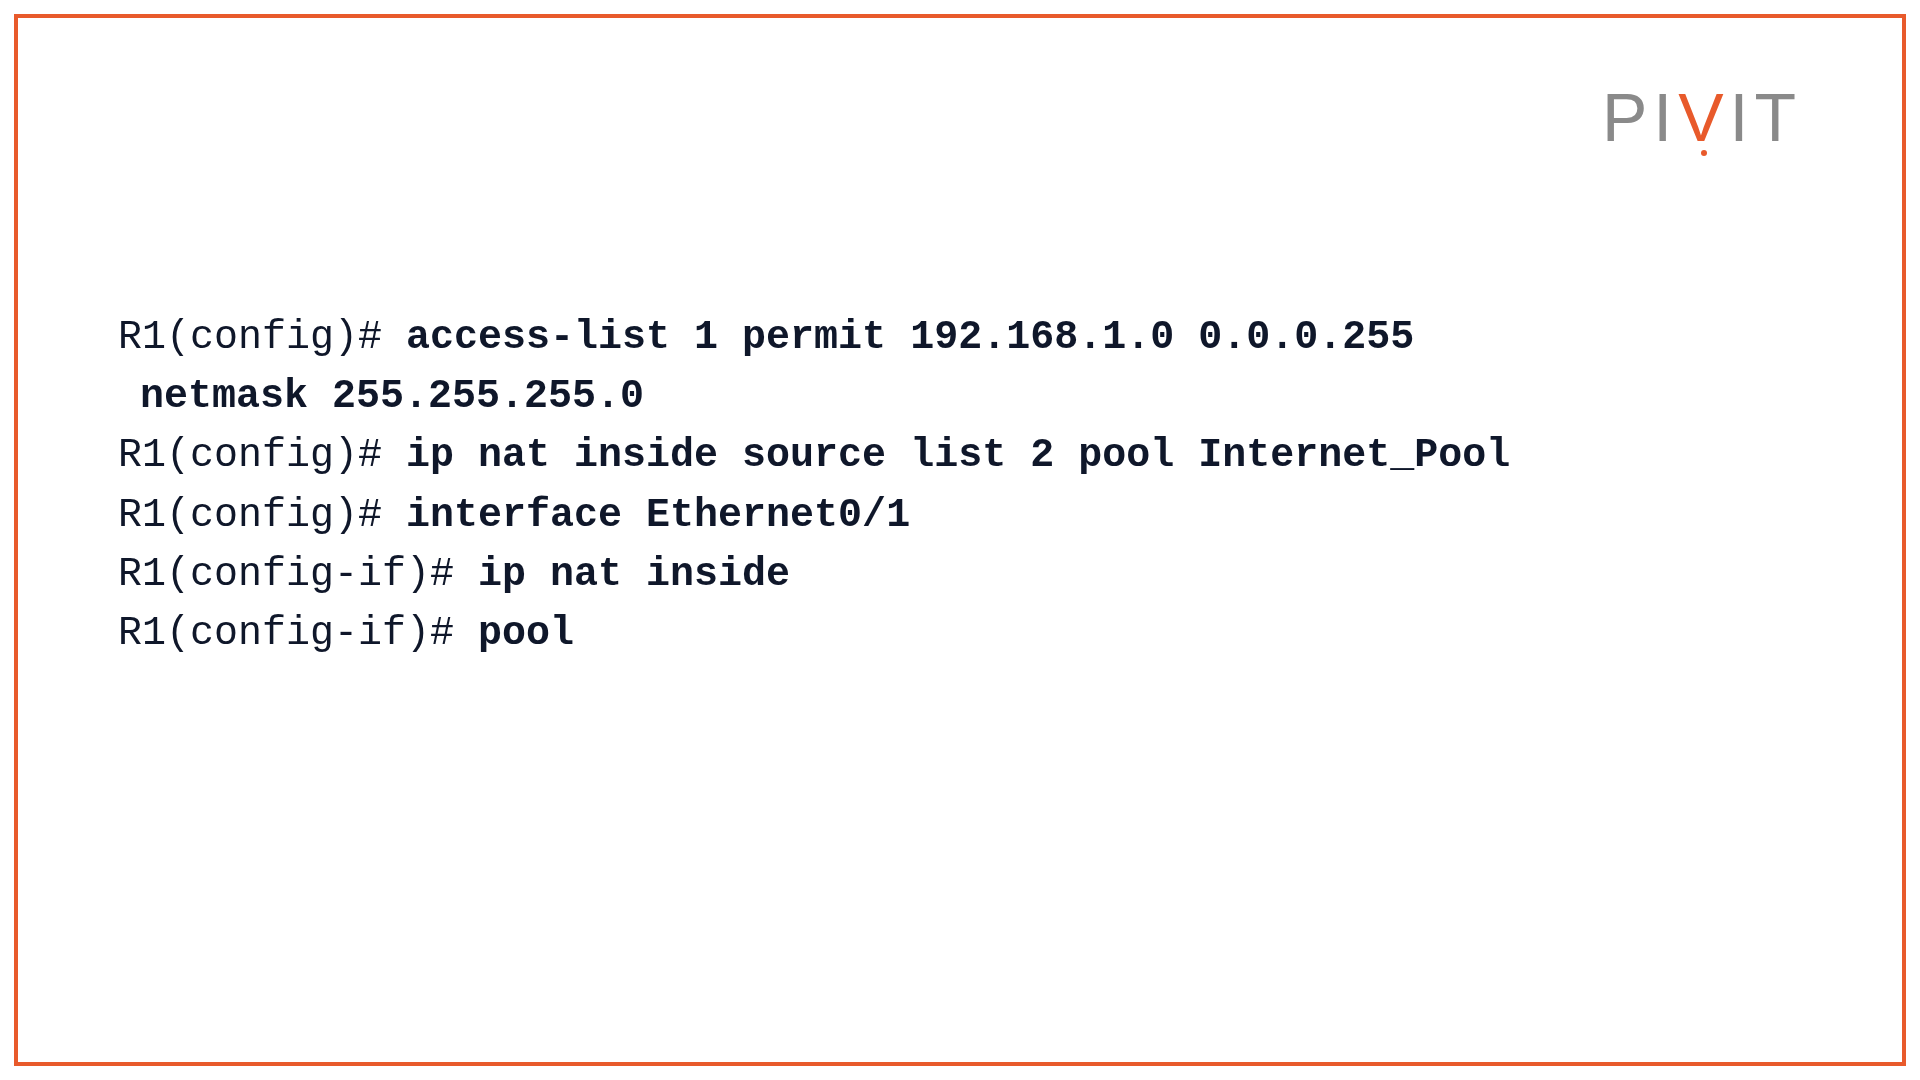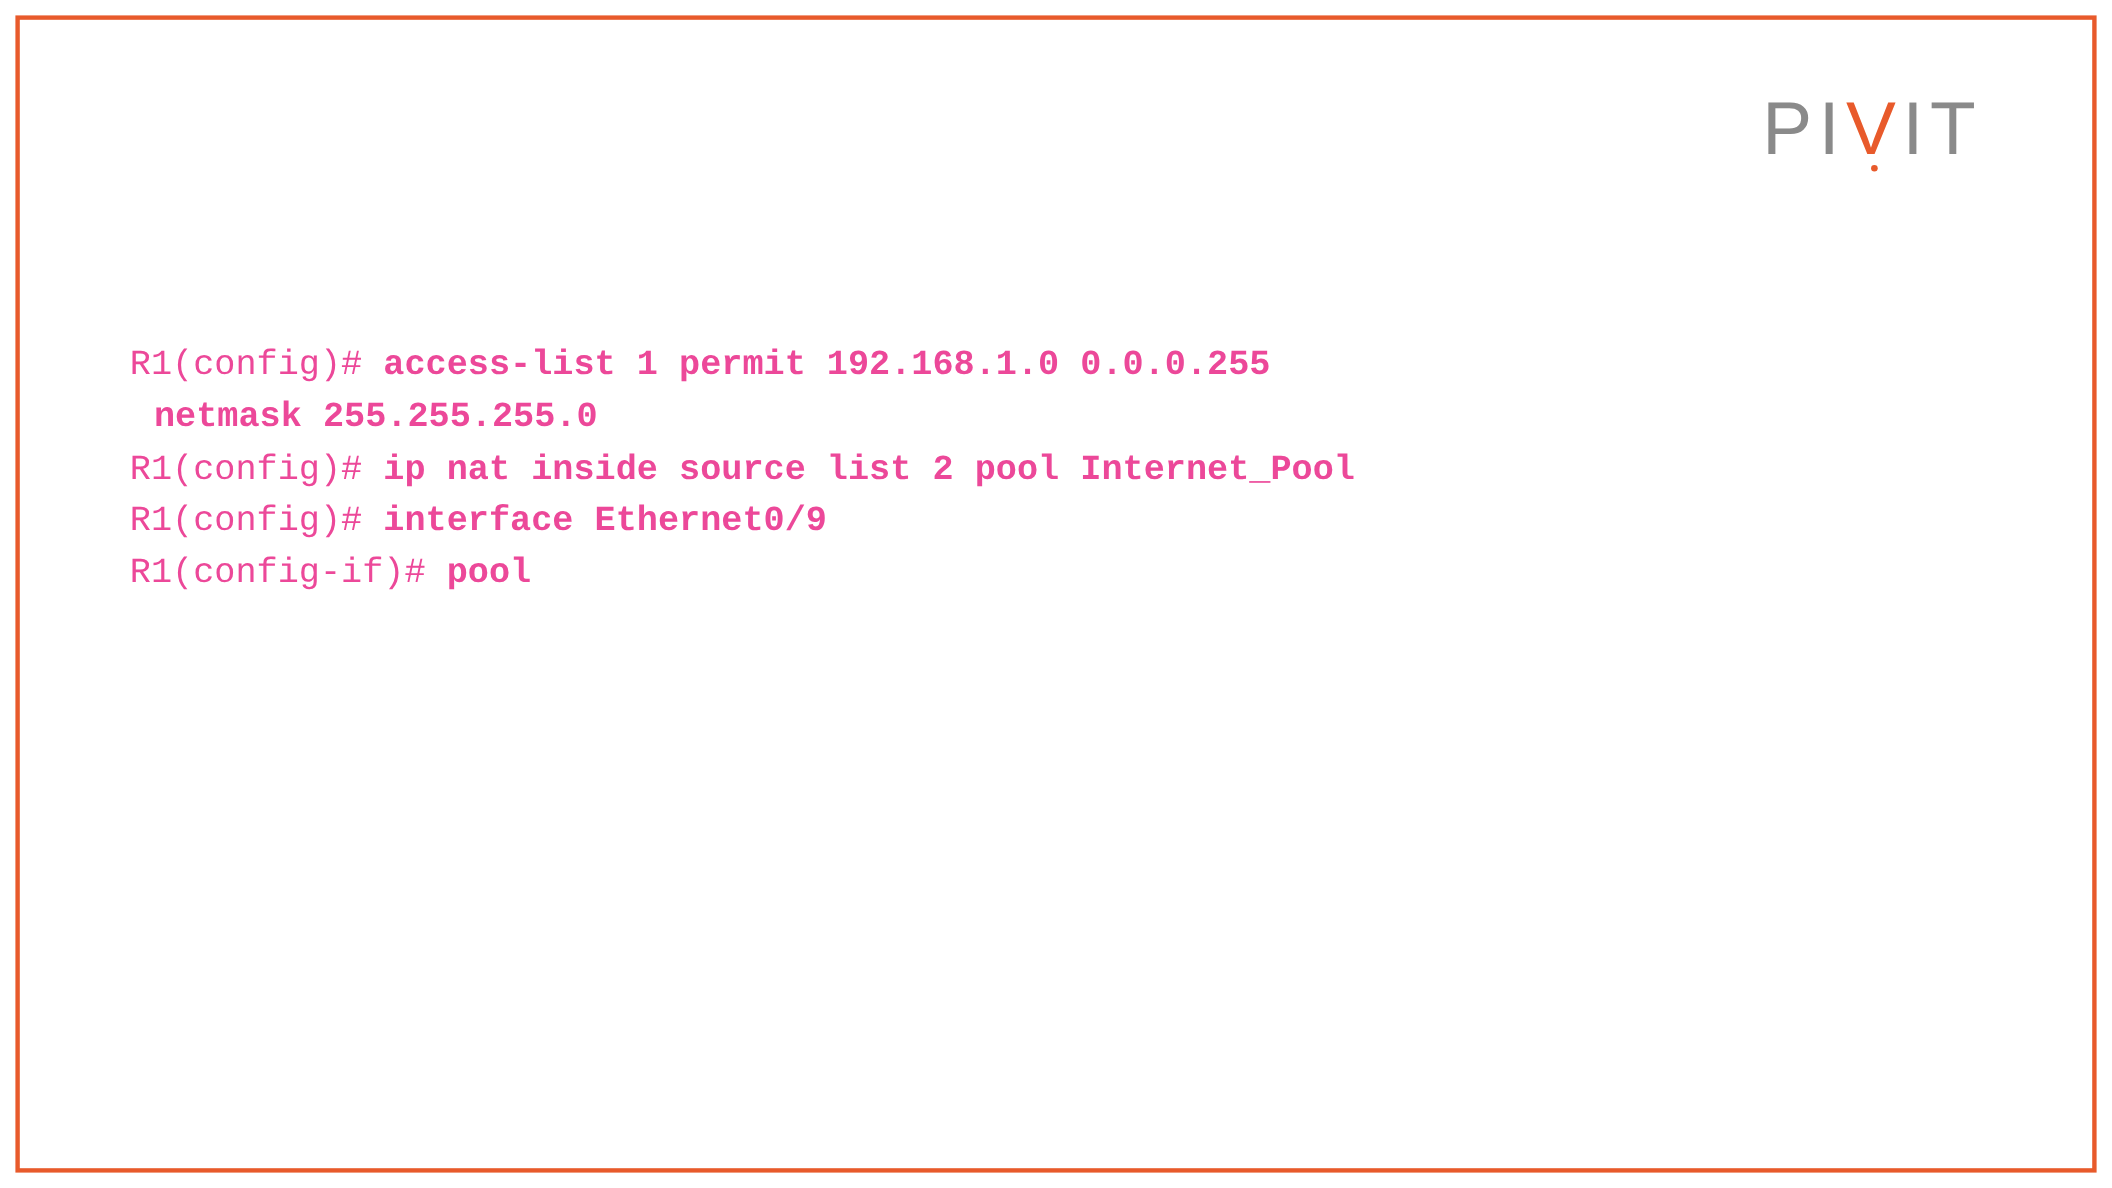--- a/index.html
+++ b/index.html
@@ -52,23 +52,23 @@
       transform: translateX(-50%);
       bottom: -1px;
     }
     
     .terminal {
       position: absolute;
       top: 290px;
       left: 100px;
       right: 100px;
       font-family: 'Courier New', Courier, monospace;
-      font-size: 32px;
+      font-size: 40px;
       line-height: 1.48;
-      color: #ec4899;
+      color: #0f172a;
     }
     
     .terminal-line {
       white-space: normal;
     }
     
     .prompt {
       font-weight: normal;
     }
     
@@ -98,23 +98,26 @@
 
     <div class="terminal-line">
       <span class="continuation">netmask 255.255.255.0</span>
     </div>
 
     <div class="terminal-line">
       <span class="prompt">R1(config)# </span><span class="command">ip nat inside source list 2 pool Internet_Pool</span>
     </div>
 
     <div class="terminal-line">
-      <span class="prompt">R1(config)# </span><span class="command">interface Ethernet0/9</span>
+      <span class="prompt">R1(config)# </span><span class="command">interface Ethernet0/1</span>
     </div>
 
+    <div class="terminal-line">
+      <span class="prompt">R1(config-if)# </span><span class="command">ip nat inside</span>
+    </div>
 
     <div class="terminal-line">
       <span class="prompt">R1(config-if)# </span><span class="command">pool</span>
     </div>
 
 
 
   </div>
 
 </div>

